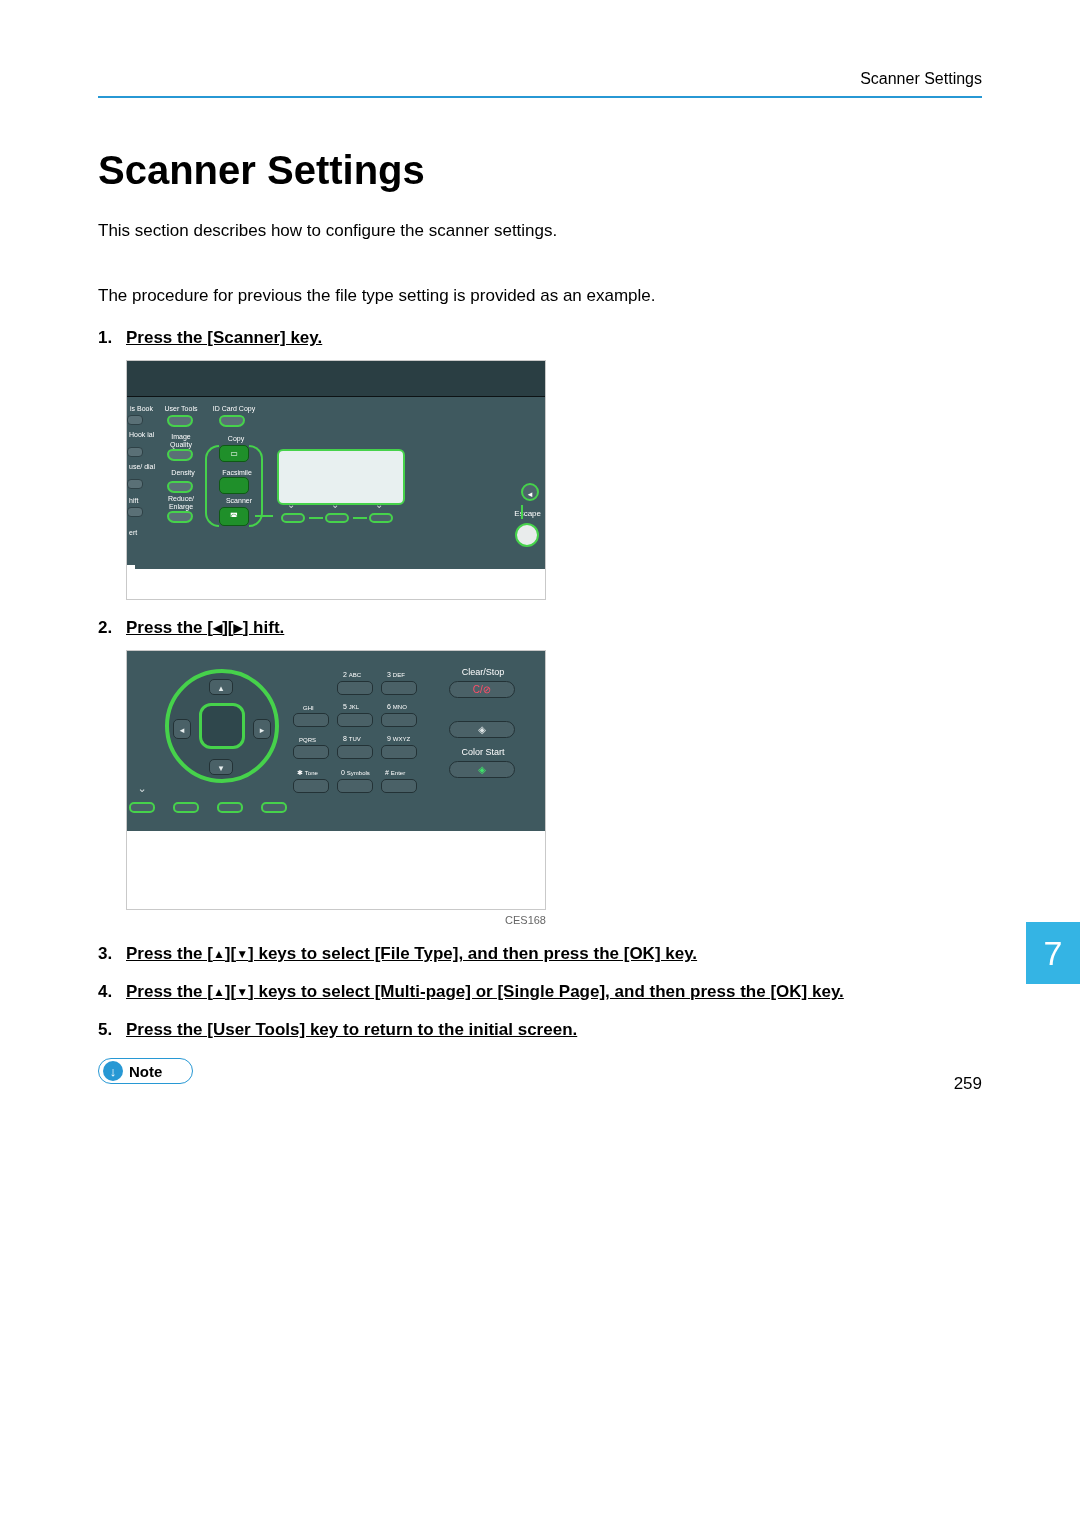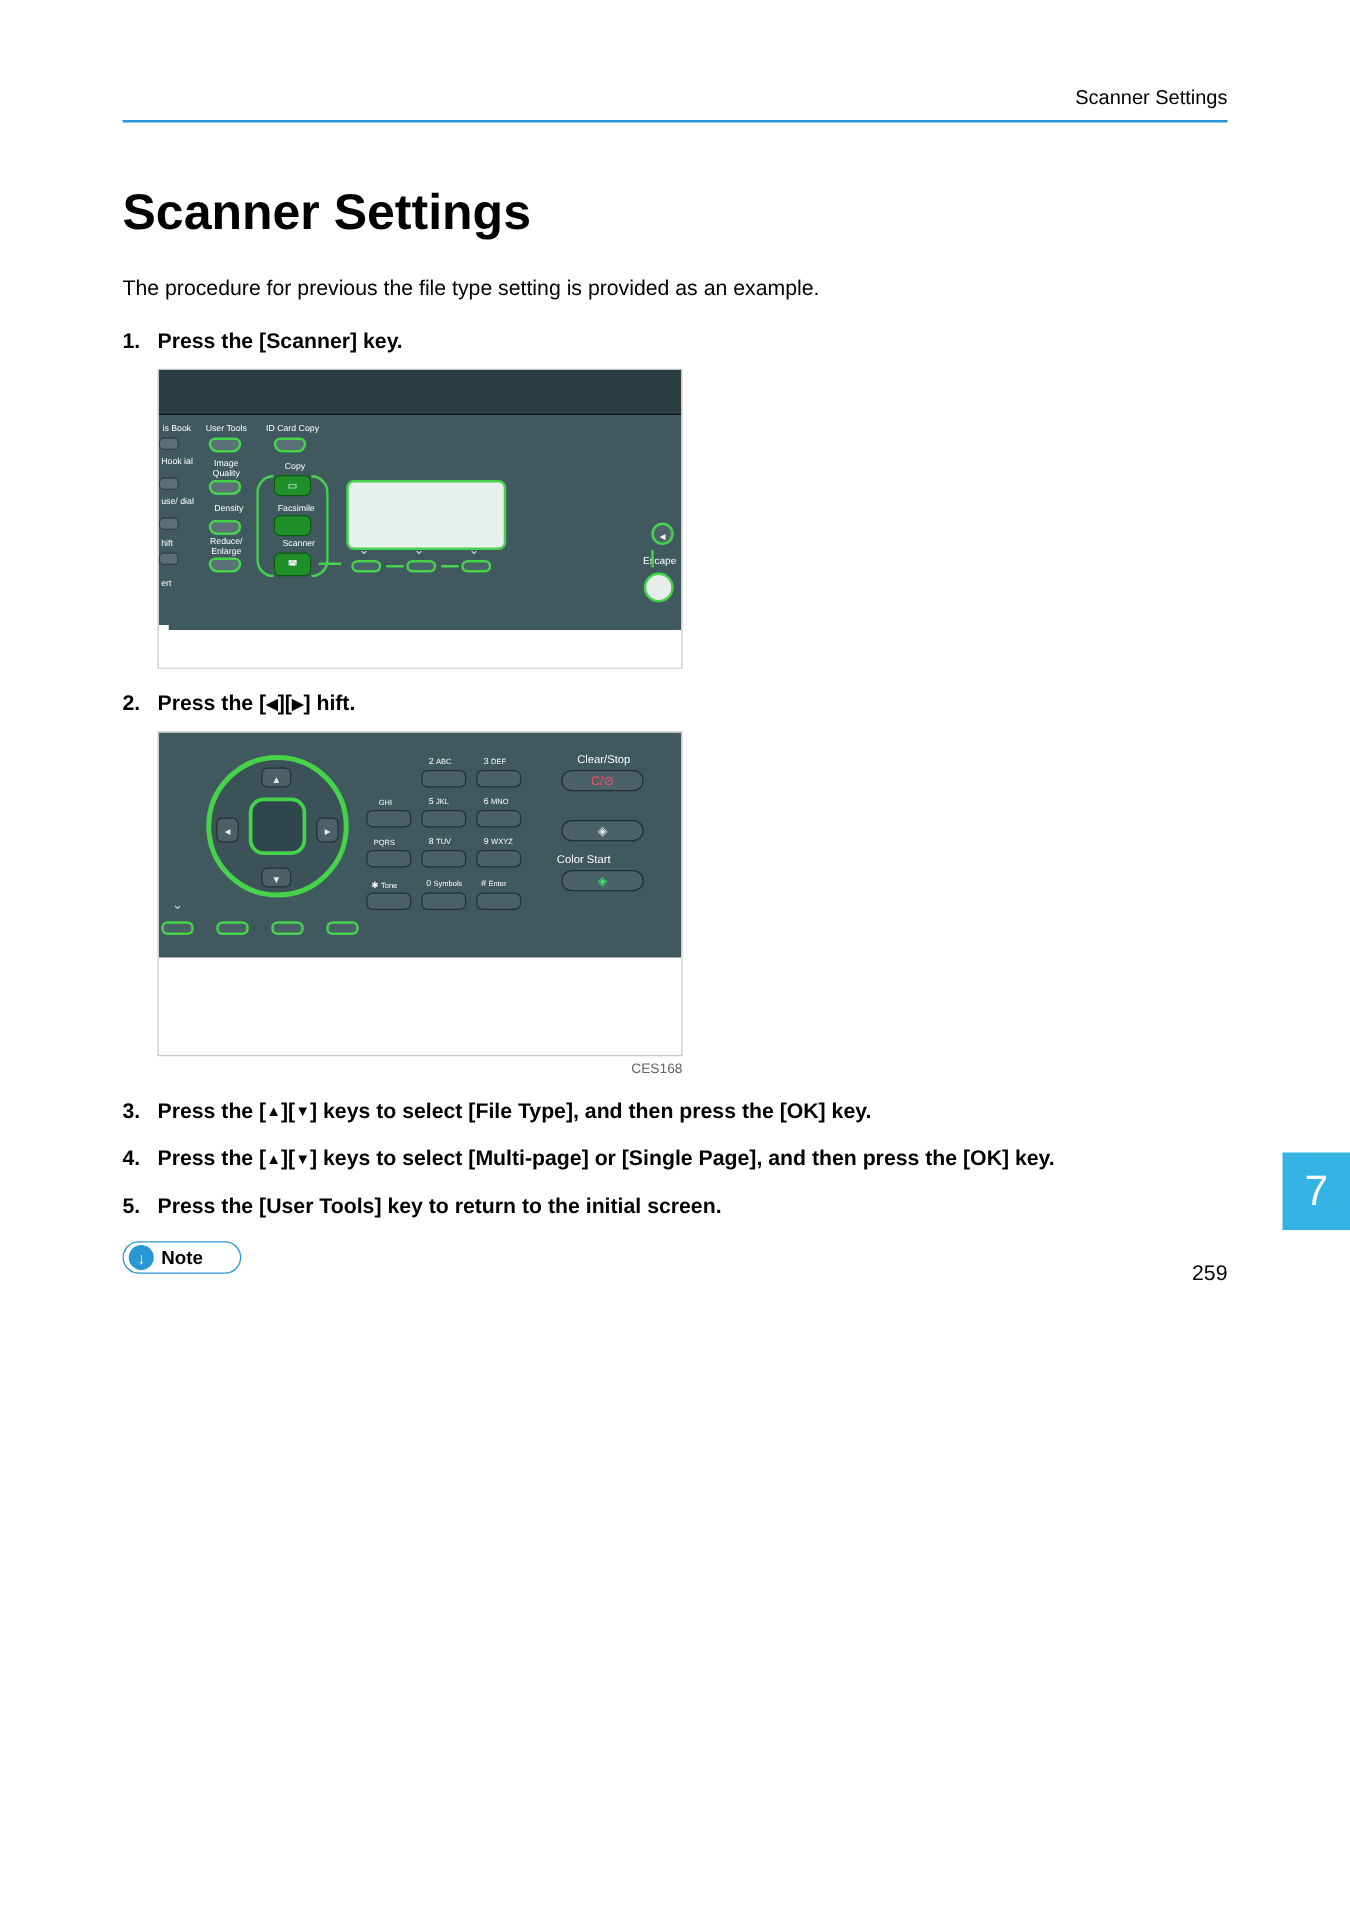--- a/index.html
+++ b/index.html
@@ -53,21 +53,21 @@
     font-size: 17px;
     font-weight: bold;
     position: relative;
   }
   ol.steps > li::before {
     content: counter(step) ".";
     position: absolute;
     left: -28px;
     font-weight: bold;
   }
-  .step-text { font-weight: bold; }
+  .step-text { font-weight: bold; text-decoration: underline; }
   .arrow-glyph { font-family: Arial, sans-serif; font-size: 12px; vertical-align: 1px;}
 
   
   .figure-wrap { margin: 12px 0 8px 0; font-weight: normal; }
   .figure {
     width: 420px;
     background: #fff;
     border: 1px solid #c9c9c9;
     overflow: hidden;
   }
@@ -270,20 +270,21 @@
 </style>
 </head>
 <body>
 
 <div class="page">
 
   <div class="header-right">Scanner Settings</div>
 
   <h1 class="page-title">Scanner Settings</h1>
 
+  <p class="intro">This section describes how to configure the scanner settings.</p>
 
 
   <p class="section-intro">The procedure for previous the file type setting is provided as an example.</p>
 
   <ol class="steps">
 
     <li>
       <span class="step-text">Press the [Scanner] key.</span>
       <div class="figure-wrap">
         <div class="figure panel1">
@@ -395,21 +396,21 @@
             <div class="p2-key" style="left:166px; top:128px;"></div>
             <div class="p2-klabel" style="left:214px; top:118px;"><span>0</span> <span style="font-size:6px;">Symbols</span></div>
             <div class="p2-key" style="left:210px; top:128px;"></div>
             <div class="p2-klabel" style="left:258px; top:118px;"><span>#</span> <span style="font-size:6px;">Enter</span></div>
             <div class="p2-key" style="left:254px; top:128px;"></div>
 
             <div class="p2-act-lbl" style="left:320px; top:16px;">Clear/Stop</div>
             <div class="p2-act-btn" style="left:322px; top:30px; color:#ff4d6a;">C/⊘</div>
             <div class="p2-act-lbl" style="left:320px; top:68px;">B&amp;W Start</div>
             <div class="p2-act-btn" style="left:322px; top:70px; color:#dfe6e7;">◈</div>
-            <div class="p2-act-lbl" style="left:304px; top:96px;">Color Start</div>
+            <div class="p2-act-lbl" style="left:320px; top:96px;">Color Start</div>
             <div class="p2-act-btn" style="left:322px; top:110px; color:#3fe06a;">◈</div>
           </div>
           <div class="panel2-bottom"></div>
         </div>
         <div class="fig-caption">CES168</div>
       </div>
     </li>
 
     <li>
       <span class="step-text">

